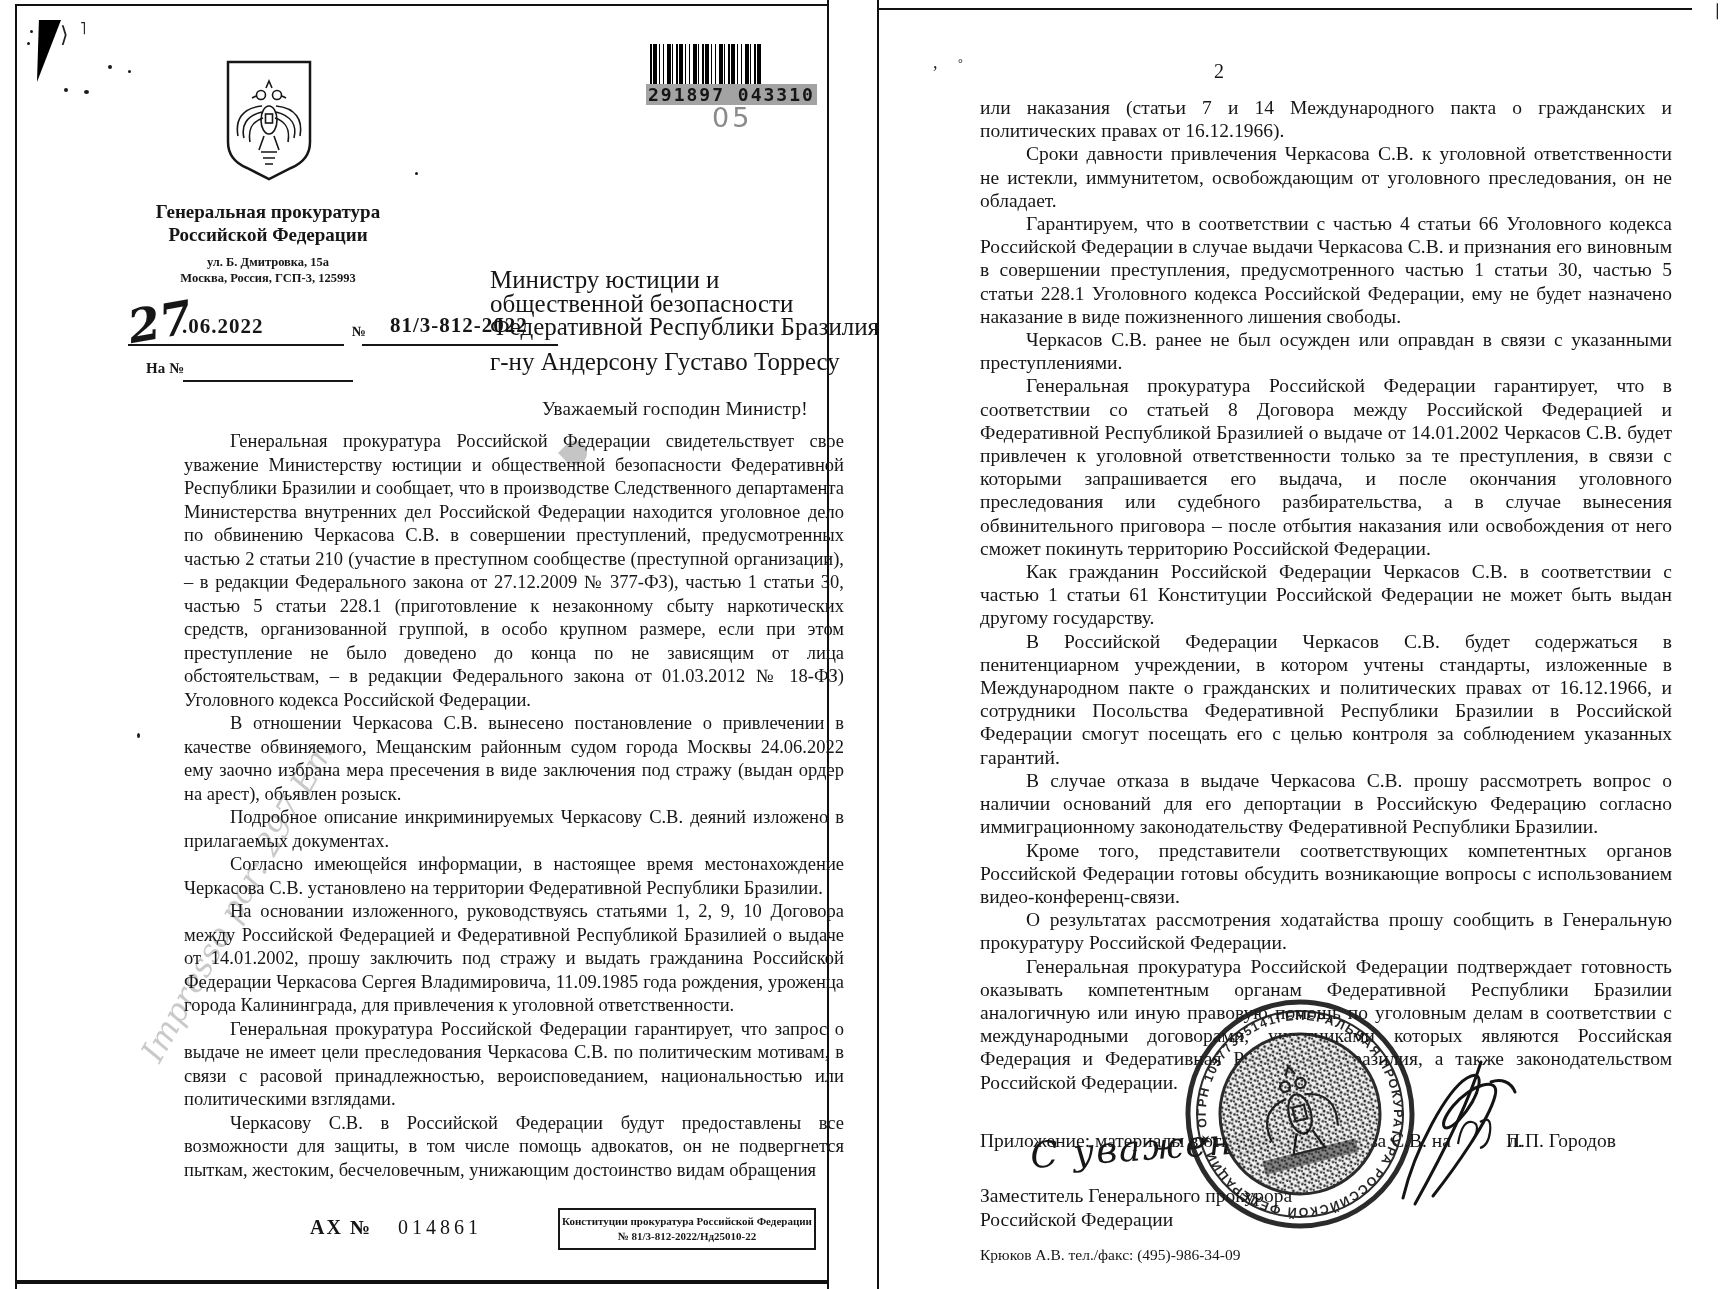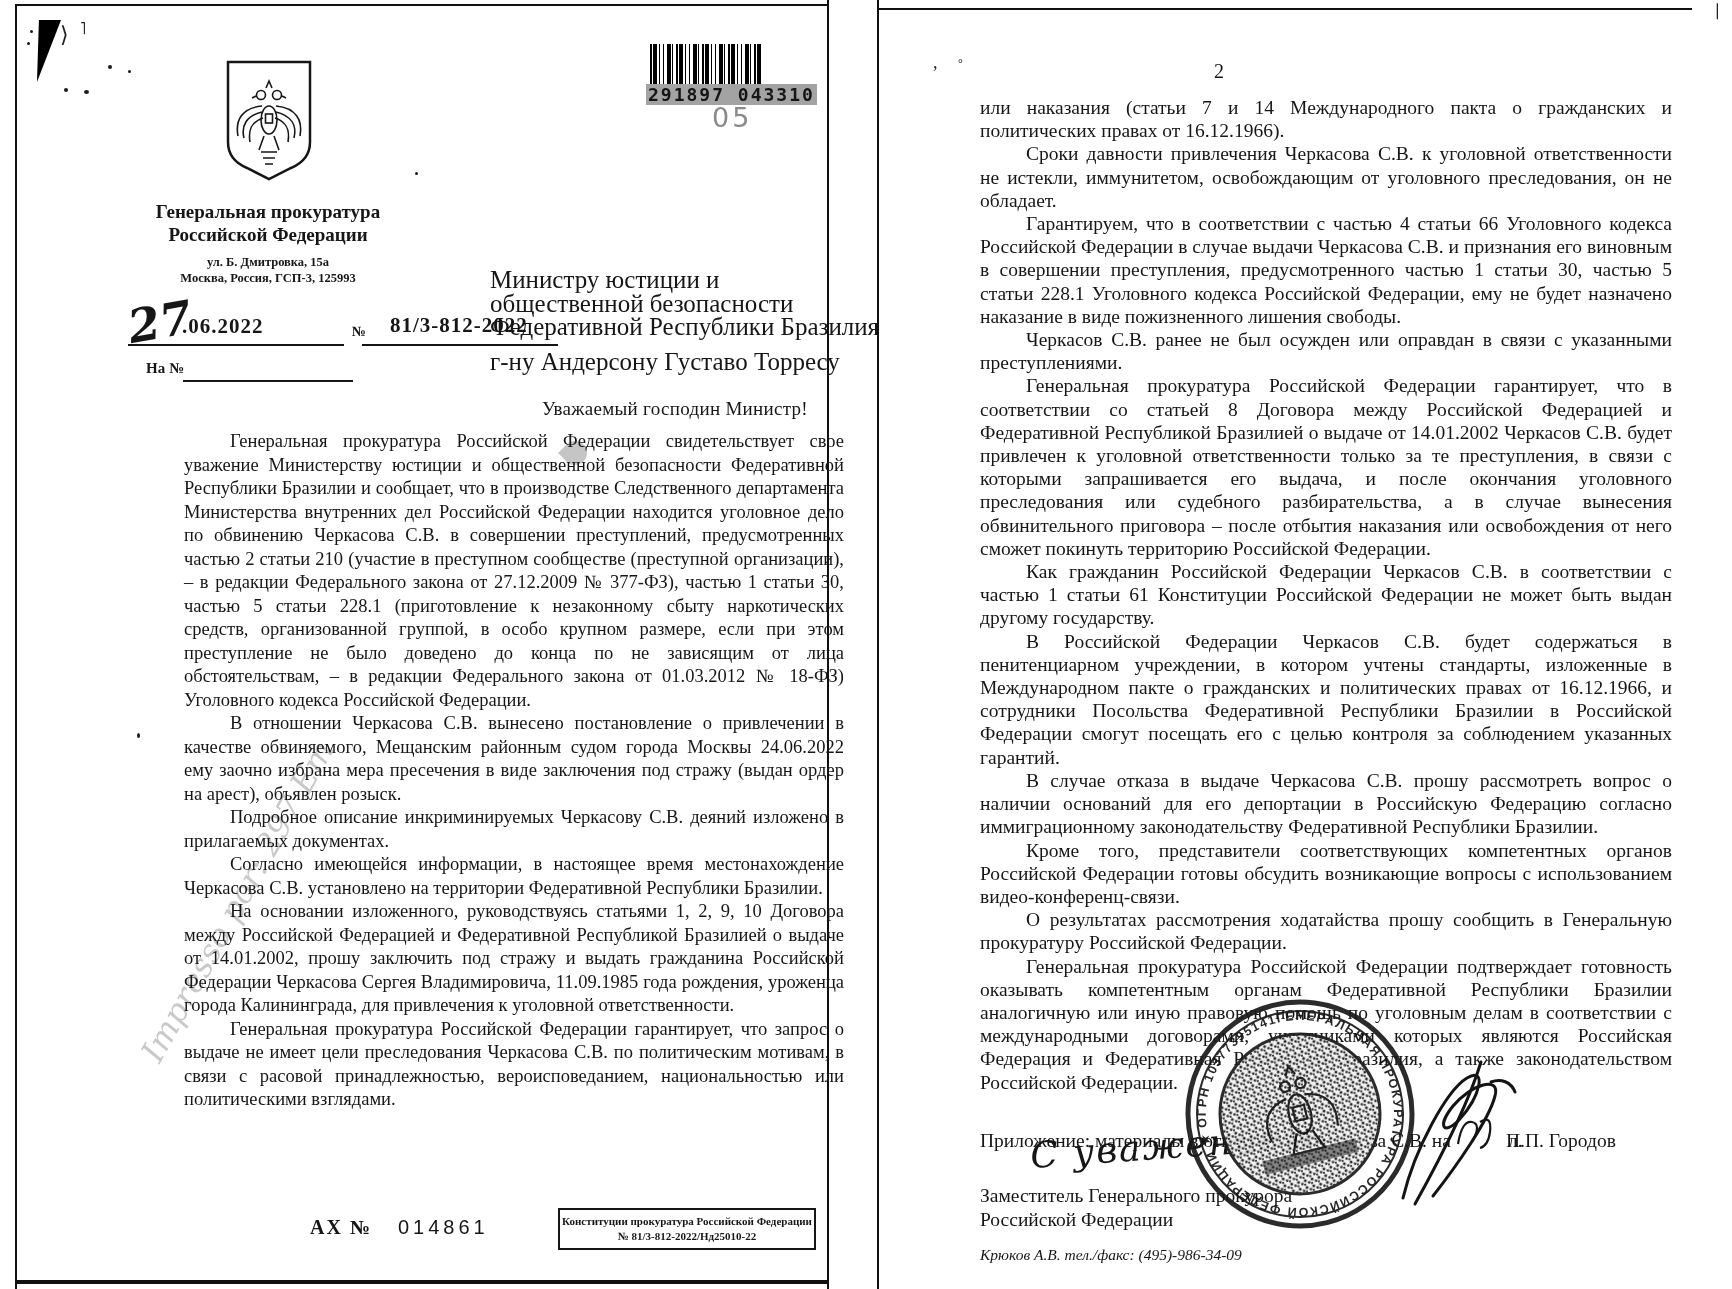--- a/index.html
+++ b/index.html
@@ -26,21 +26,21 @@
   .graynum{color:#8a8a8a;font-family:"DejaVu Sans",sans-serif;font-size:27px;letter-spacing:3px;}
   
   .salut{width:660px;text-align:right;font-size:19px;letter-spacing:.3px;}
   .col1{width:660px;font-size:18.5px;line-height:23.5px;text-align:justify;}
   .col2{width:692px;font-size:19.5px;line-height:23.2px;text-align:justify;}
   .col1 p,.col2 p{margin:0;text-indent:46px;}
   .col2 p.cont{text-indent:0;}
   .pagenum{font-size:20px;}
   
   .axline{font-size:20px;font-weight:bold;letter-spacing:2px;}
-  .axnum{font-size:20px;letter-spacing:4px;font-family:Liberation Sans, sans-serif;}
+  .axnum{font-size:20px;letter-spacing:4px;font-family:Liberation Serif, serif;}
   .stampbox{width:250px;border:2px solid #161616;text-align:center;font-size:11px;font-weight:bold;line-height:15px;padding:4px 2px;}
   
   .attach{font-size:19.5px;}
   .closing{font-family:"DejaVu Serif",serif;font-style:italic;font-size:36px;transform:rotate(-4deg);letter-spacing:2px;}
   .title2{font-size:19.5px;line-height:24px;}
   .signer{font-size:19.5px;}
   .contact{font-size:15.5px;}
   
   .tri{position:absolute;background:#000;clip-path:polygon(8% 0,100% 0,0 100%);}
   .speck{position:absolute;background:#1a1a1a;border-radius:50%;}
@@ -130,20 +130,21 @@
     <div class="abs graynum" style="left:712px;top:102px;">05</div>
 
     <div class="abs salut" style="left:148px;top:398px;">Уважаемый господин Министр!</div>
     <div class="abs col1" style="left:148px;top:430px;margin-left:36px;">
       <p>Генеральная прокуратура Российской Федерации свидетельствует свое уважение Министерству юстиции и общественной безопасности Федеративной Республики Бразилии и сообщает, что в производстве Следственного департамента Министерства внутренних дел Российской Федерации находится уголовное дело по обвинению Черкасова С.В. в совершении преступлений, предусмотренных частью 2 статьи 210 (участие в преступном сообществе (преступной организации), – в редакции Федерального закона от 27.12.2009 № 377-ФЗ), частью 1 статьи 30, частью 5 статьи 228.1 (приготовление к незаконному сбыту наркотических средств, организованной группой, в особо крупном размере, если при этом преступление не было доведено до конца по не зависящим от лица обстоятельствам, – в редакции Федерального закона от 01.03.2012 № 18-ФЗ) Уголовного кодекса Российской Федерации.</p>
       <p>В отношении Черкасова С.В. вынесено постановление о привлечении в качестве обвиняемого, Мещанским районным судом города Москвы 24.06.2022 ему заочно избрана мера пресечения в виде заключения под стражу (выдан ордер на арест), объявлен розыск.</p>
       <p>Подробное описание инкриминируемых Черкасову С.В. деяний изложено в прилагаемых документах.</p>
       <p>Согласно имеющейся информации, в настоящее время местонахождение Черкасова С.В. установлено на территории Федеративной Республики Бразилии.</p>
       <p>На основании изложенного, руководствуясь статьями 1, 2, 9, 10 Договора между Российской Федерацией и Федеративной Республикой Бразилией о выдаче от 14.01.2002, прошу заключить под стражу и выдать гражданина Российской Федерации Черкасова Сергея Владимировича, 11.09.1985 года рождения, уроженца города Калининграда, для привлечения к уголовной ответственности.</p>
       <p>Генеральная прокуратура Российской Федерации гарантирует, что запрос о выдаче не имеет цели преследования Черкасова С.В. по политическим мотивам, в связи с расовой принадлежностью, вероисповеданием, национальностью или политическими взглядами.</p>
+      <p>Черкасову С.В. в Российской Федерации будут предоставлены все возможности для защиты, в том числе помощь адвокатов, он не подвергнется пыткам, жестоким, бесчеловечным, унижающим достоинство видам обращения</p>
     </div>
 
     <span class="abs axline" style="left:310px;top:1216px;text-align:center;">АХ №</span>
     <span class="abs axnum" style="left:398px;top:1216px;">014861</span>
     <div class="abs stampbox" style="left:558px;top:1208px;">
       <div>Конституции прокуратура Российской Федерации</div>
       <div>№ 81/3-812-2022/Нд25010-22</div>
     </div>
   </div>
 
@@ -219,16 +220,16 @@
 
     <svg class="abs" style="left:1385px;top:1048px;" width="135" height="160" viewBox="0 0 135 160">
       <g fill="none" stroke="#141414" stroke-width="3" stroke-linecap="round">
         <path d="M18,150 C30,100 62,42 82,30 C102,18 96,48 74,72 C58,88 52,78 68,58 C84,38 116,26 110,48 C104,72 70,120 48,148"></path>
         <path d="M96,14 C82,60 50,120 30,156"></path>
         <path d="M106,34 C116,30 126,34 130,44"></path>
       </g>
     </svg>
     <div class="abs signer" style="left:1506px;top:1130px;">П.П. Городов</div>
 
-    <div class="abs contact" style="left:980px;top:1246px;font-style:italic;">Крюков А.В. тел./факс: (495)-986-34-09</div>
+    <div class="abs contact" style="left:980px;top:1246px;">Крюков А.В. тел./факс: (495)-986-34-09</div>
   </div>
 
 </div>
 
 </body></html>

